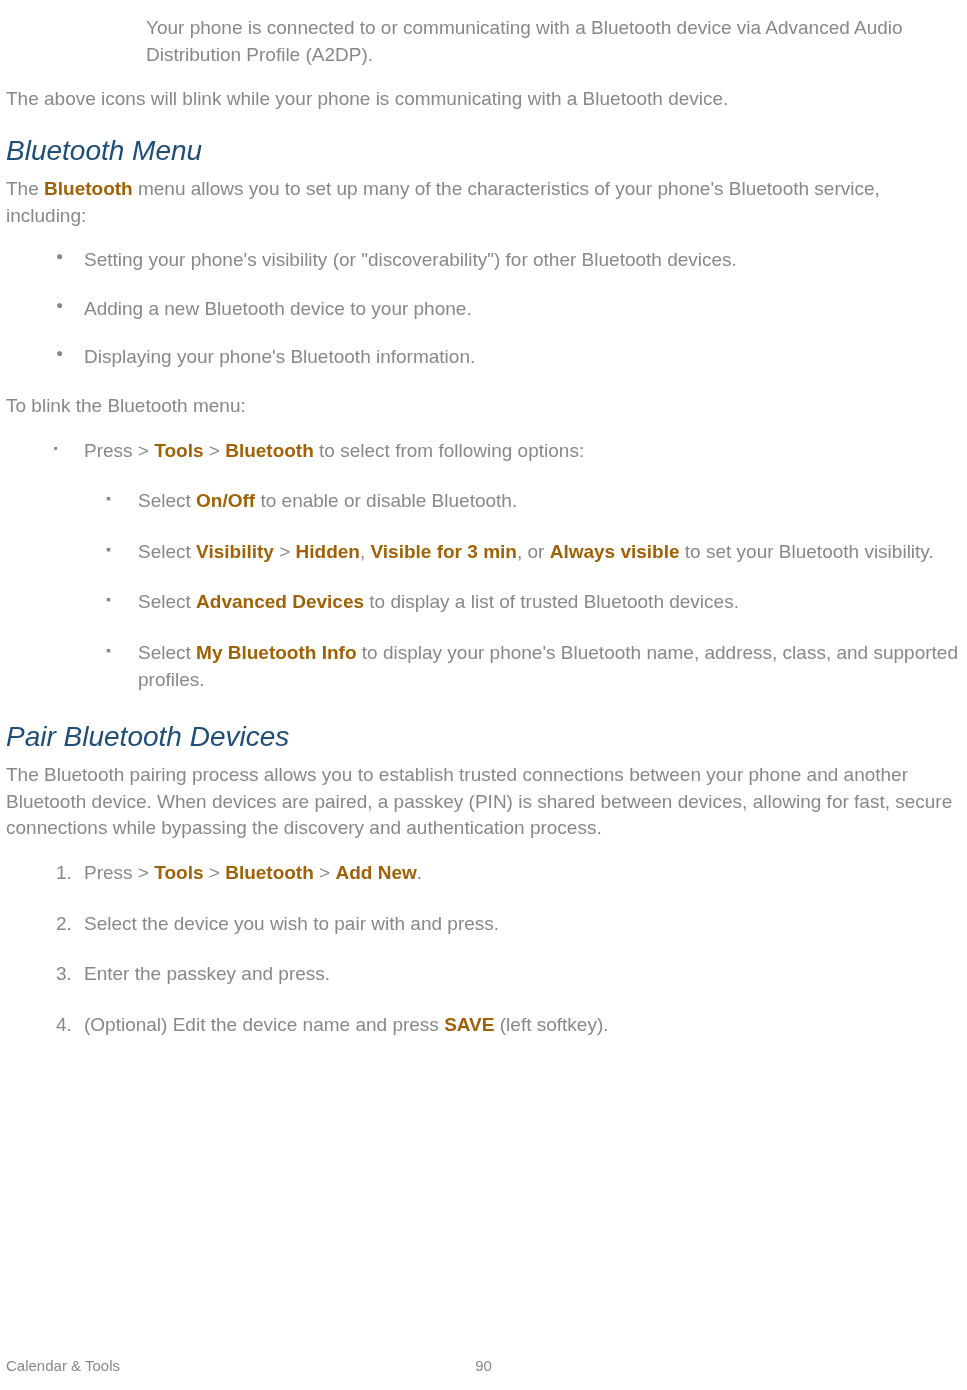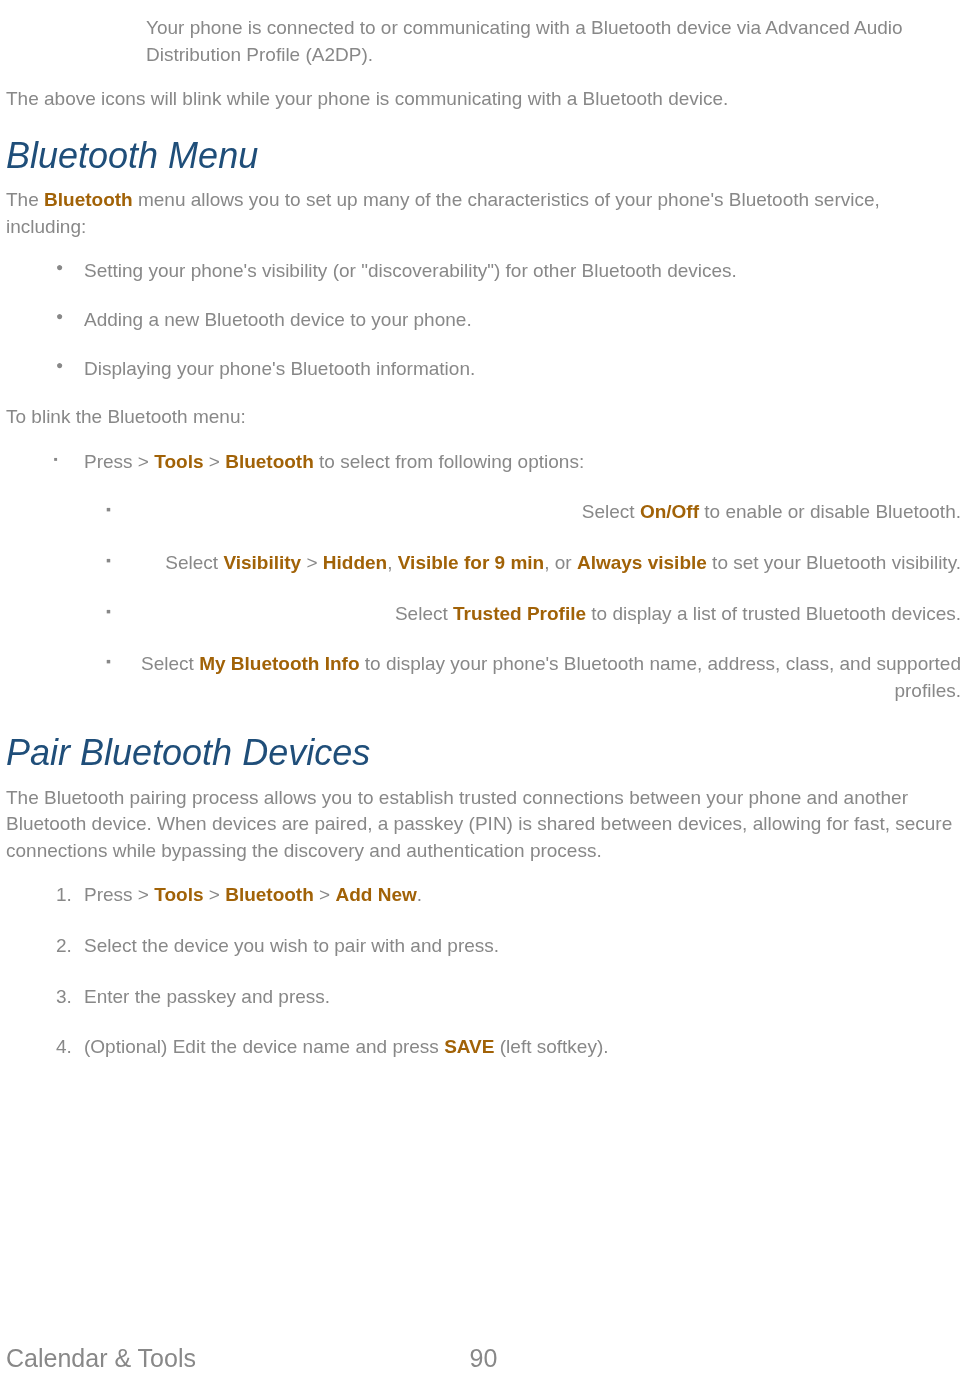--- a/index.html
+++ b/index.html
@@ -24,21 +24,21 @@
       margin-left: 140px;
       margin-bottom: 18px;
     }
     .body-para {
       margin-bottom: 18px;
     }
     .heading-h3 {
       font-family: Arial, Helvetica, sans-serif;
       font-style: italic;
       color: #1f4e79;
-      font-size: 36px;
+      font-size: 28px;
       font-weight: normal;
       margin-top: 14px;
       margin-bottom: 6px;
     }
     .intro-para {
       margin-bottom: 18px;
     }
     .bold {
       font-weight: bold;
       color: #a16207;
@@ -76,21 +76,20 @@
       content: "■";
       position: absolute;
       left: -2px;
       top: 6px;
       font-size: 6px;
       color: #888;
     }
     ul.squares {
       list-style: none;
       margin-left: 100px;
-      text-align: right;
     }
     ul.squares > li {
       position: relative;
       padding-left: 32px;
       margin-bottom: 24px;
     }
     ul.squares > li::before {
       content: "▪";
       position: absolute;
       left: 0;
@@ -115,21 +114,21 @@
       left: 0;
       top: 0;
       color: #888;
     }
     .footer {
       position: absolute;
       bottom: 14px;
       left: 6px;
       right: 6px;
       color: #888;
-      font-size: 25px;
+      font-size: 15px;
     }
     .footer-center {
       position: absolute;
       left: 50%;
       transform: translateX(-50%);
     }
   </style>
 </head>
 <body>
 
@@ -156,24 +155,24 @@
     <li>
       <span>Press  &gt; </span><span class="bold">Tools</span><span> &gt; </span><span class="bold">Bluetooth</span><span> to select from following options:</span>
     </li>
   </ul>
 
   <ul class="squares">
     <li>
       <span>Select </span><span class="bold">On/Off</span><span> to enable or disable Bluetooth.</span>
     </li>
     <li>
-      <span>Select </span><span class="bold">Visibility</span><span> &gt; </span><span class="bold">Hidden</span><span>, </span><span class="bold">Visible for 9 min</span><span>, or </span><span class="bold">Always visible</span><span> to set your Bluetooth visibility.</span>
+      <span>Select </span><span class="bold">Visibility</span><span> &gt; </span><span class="bold">Hidden</span><span>, </span><span class="bold">Visible for 3 min</span><span>, or </span><span class="bold">Always visible</span><span> to set your Bluetooth visibility.</span>
     </li>
     <li>
-      <span>Select </span><span class="bold">Trusted Profile</span><span> to display a list of trusted Bluetooth devices.</span>
+      <span>Select </span><span class="bold">Advanced Devices</span><span> to display a list of trusted Bluetooth devices.</span>
     </li>
     <li>
       <span>Select </span><span class="bold">My Bluetooth Info</span><span> to display your phone's Bluetooth name, address, class, and supported profiles.</span>
     </li>
   </ul>
 
   <h3 class="heading-h3">Pair Bluetooth Devices</h3>
 
   <p class="intro-para">The Bluetooth pairing process allows you to establish trusted connections between your phone and another Bluetooth device. When devices are paired, a passkey (PIN) is shared between devices, allowing for fast, secure connections while bypassing the discovery and authentication process.</p>
 

